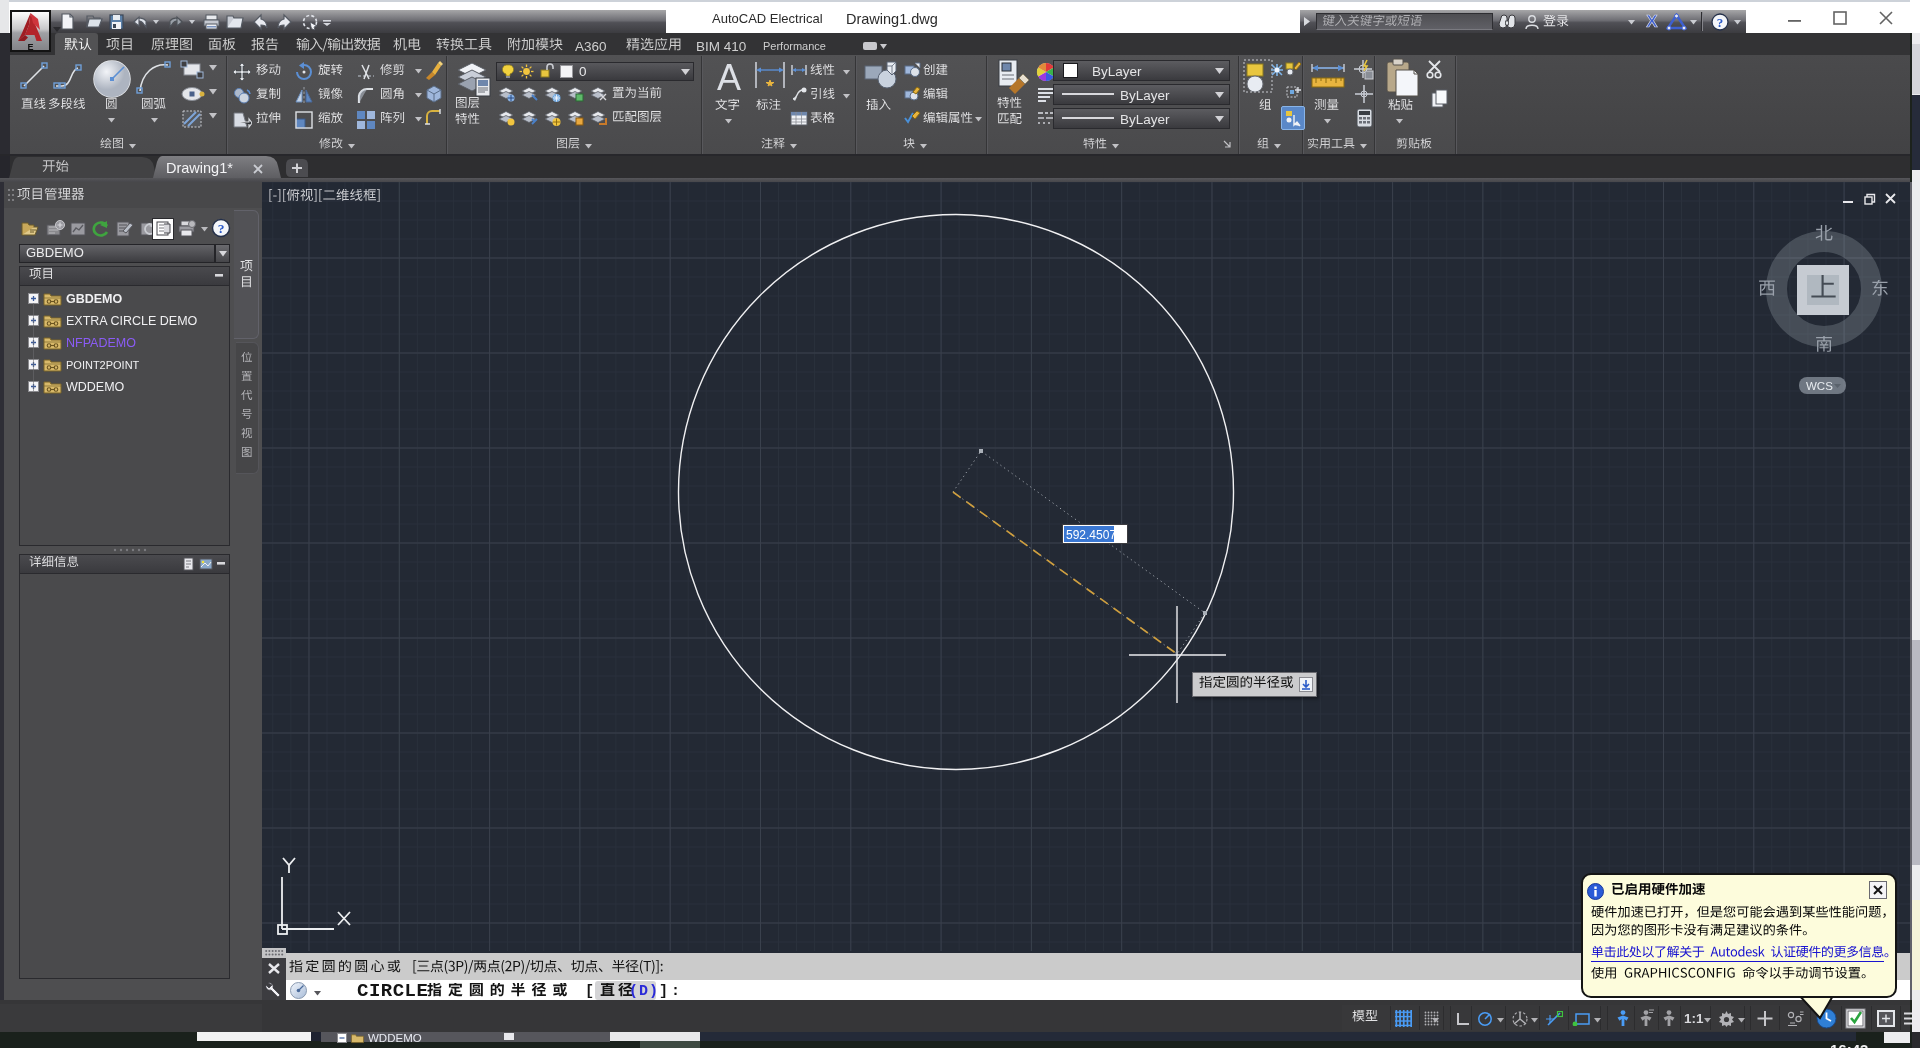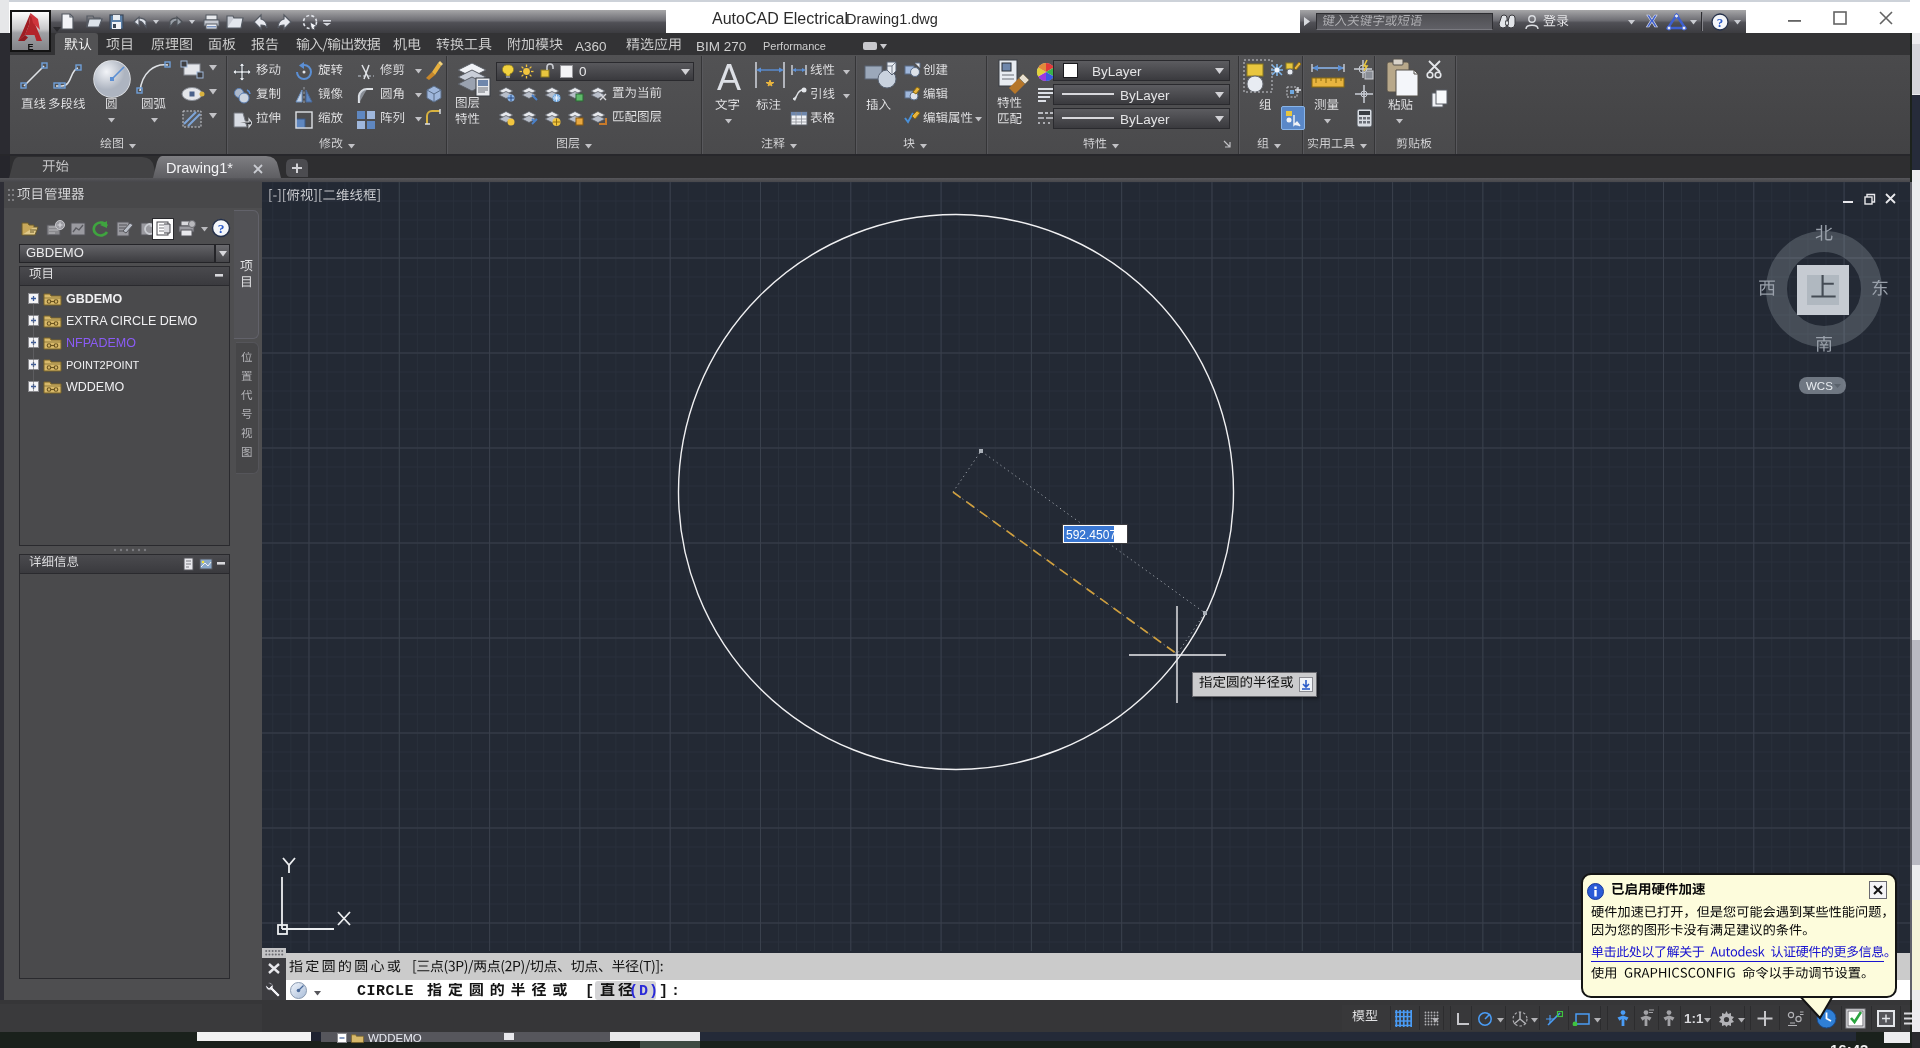--- a/index.html
+++ b/index.html
@@ -62,21 +62,21 @@
     <path d="M9 2 L16 9 L9 16 L9 12 C6 12 4 13 3 15 C3 10 5 7 9 6 Z" fill="#e8eaf0" stroke="#555a63" stroke-width="1.2"></path>
   </svg>
 <svg class="abs" style="left:300px;top:13px" width="20" height="18" viewBox="0 0 20 18">
     <circle cx="10" cy="9" r="6.5" fill="none" stroke="#dfe2e8" stroke-width="1.6" stroke-dasharray="3 2.2"></circle>
     <path d="M10 9 L17 13 L14 14 L15 17 L12 16 L11 14 Z" fill="#f4f6fa" stroke="#494d55" stroke-width="0.8"></path>
   </svg>
 <svg class="abs" style="left:322px;top:17px" width="10" height="9">
     <path d="M1 6 L9 6 L5 9 Z" fill="#d6d8de"></path>
     <rect x="1" y="3" width="8" height="1.6" fill="#d6d8de"></rect>
   </svg>
-<div style="position:absolute;left:712px;top:10.5px;font-family:'Liberation Sans',sans-serif;font-size:16px;font-weight:normal;color:#2b2b2b;white-space:pre;line-height:16.675px;">AutoCAD Electrical</div>
+<div style="position:absolute;left:712px;top:10.5px;font-family:'Liberation Sans',sans-serif;font-size:13px;font-weight:normal;color:#2b2b2b;white-space:pre;line-height:16.675px;">AutoCAD Electrical</div>
 <div style="position:absolute;left:846px;top:10.5px;font-family:'Liberation Sans',sans-serif;font-size:14.5px;font-weight:normal;color:#2b2b2b;white-space:pre;line-height:16.675px;">Drawing1.dwg</div>
 <svg class="abs" style="left:1302px;top:16px" width="10" height="11">
     <path d="M2 1 L8 5.5 L2 10 Z" fill="#d8dade"></path>
   </svg>
 <div style="position:absolute;left:1316px;top:13px;width:177px;height:17px;background:linear-gradient(#4e4e52,#606066);border:1px solid #2e2e32;border-bottom-color:#7a7a80"></div>
 <div style="position:absolute;left:1322px;top:14.5px;line-height:0;transform:skewX(-8deg)"><svg width="101" height="16" style="">
       <g transform="translate(0 10.00) scale(0.01250 -0.01250)" fill="#b0b0b4">
         <use href="#g0" x="0"></use>
         <use href="#g1" x="1000"></use>
         <use href="#g2" x="2000"></use>
@@ -199,21 +199,21 @@
     </svg></div>
 <div style="position:absolute;left:626px;top:38px;line-height:0;"><svg width="57" height="18" style="">
       <g transform="translate(0 11.20) scale(0.01400 -0.01400)" fill="#cfcfcf">
         <use href="#g35" x="0"></use>
         <use href="#g36" x="1000"></use>
         <use href="#g37" x="2000"></use>
         <use href="#g38" x="3000"></use>
       </g>
     </svg></div>
 <div style="position:absolute;left:575px;top:39px;font-family:'Liberation Sans',sans-serif;font-size:13.5px;font-weight:normal;color:#cfcfcf;white-space:pre;line-height:15.525px;">A360</div>
-<div style="position:absolute;left:696px;top:39px;font-family:'Liberation Sans',sans-serif;font-size:13.5px;font-weight:normal;color:#cfcfcf;white-space:pre;line-height:15.525px;">BIM 270</div>
+<div style="position:absolute;left:696px;top:39px;font-family:'Liberation Sans',sans-serif;font-size:13.5px;font-weight:normal;color:#cfcfcf;white-space:pre;line-height:15.525px;">BIM 410</div>
 <div style="position:absolute;left:763px;top:39px;font-family:'Liberation Sans',sans-serif;font-size:11px;font-weight:normal;color:#cfcfcf;white-space:pre;line-height:15.525px;">Performance</div>
 <svg class="abs" style="left:862px;top:40px" width="26" height="12">
     <rect x="1" y="2" width="14" height="8" rx="2" fill="#c9c9cd"></rect>
     <path d="M18 4 L25 4 L21.5 9 Z" fill="#c9c9cd"></path>
   </svg>
 <div style="position:absolute;left:0;top:55px;width:1910px;height:101px;background:linear-gradient(#525254,#4a4a4c)"></div>
 <div style="position:absolute;left:0;top:55px;width:10px;height:101px;background:#2b2b31"></div>
 <div style="position:absolute;left:1456px;top:55px;width:454px;height:101px;background:linear-gradient(#4a4a4c,#424244)"></div>
 <div style="position:absolute;left:0;top:154px;width:1910px;height:2px;background:#27272b"></div>
 <div style="position:absolute;left:226px;top:56px;width:1px;height:98px;background:#353537"></div>
@@ -1492,21 +1492,21 @@
         <stop offset="0" stop-color="#f2f6fc"></stop>
         <stop offset="1" stop-color="#a8bcd8"></stop>
       </linearGradient>
     </defs>
     <circle cx="8.5" cy="8.5" r="1.8" fill="#4a6a9a"></circle>
     <path d="M8.5 8.5 L13.5 3.5" stroke="#4a6a9a" stroke-width="1.3"></path>
   </svg>
 <svg class="abs" style="left:313px;top:990px" width="9" height="7">
     <path d="M1 1 L8 1 L4.5 5.5 Z" fill="#55555a"></path>
   </svg>
-<div style="position:absolute;left:357px;top:983px;font-family:'Liberation Mono',monospace;font-size:15px;font-weight:bold;color:#141414;white-space:pre;line-height:17.25px;letter-spacing:0.5px">CIRCLE</div>
+<div style="position:absolute;left:357px;top:983px;font-family:'Liberation Mono',monospace;font-size:19px;font-weight:bold;color:#141414;white-space:pre;line-height:17.25px;letter-spacing:0.5px">CIRCLE</div>
 <div style="position:absolute;left:595px;top:981px;width:61px;height:19px;background:#d4d4d6;border-radius:3px"></div>
 <div style="position:absolute;left:427px;top:983px;line-height:0;"><svg width="147" height="19" style="">
       <g transform="translate(0 12.00) scale(0.01500 -0.01500)" fill="#141414">
         <use href="#g133" x="0"></use>
         <use href="#g134" x="1393"></use>
         <use href="#g135" x="2787"></use>
         <use href="#g136" x="4180"></use>
         <use href="#g137" x="5573"></use>
         <use href="#g138" x="6967"></use>
         <use href="#g139" x="8360"></use>

